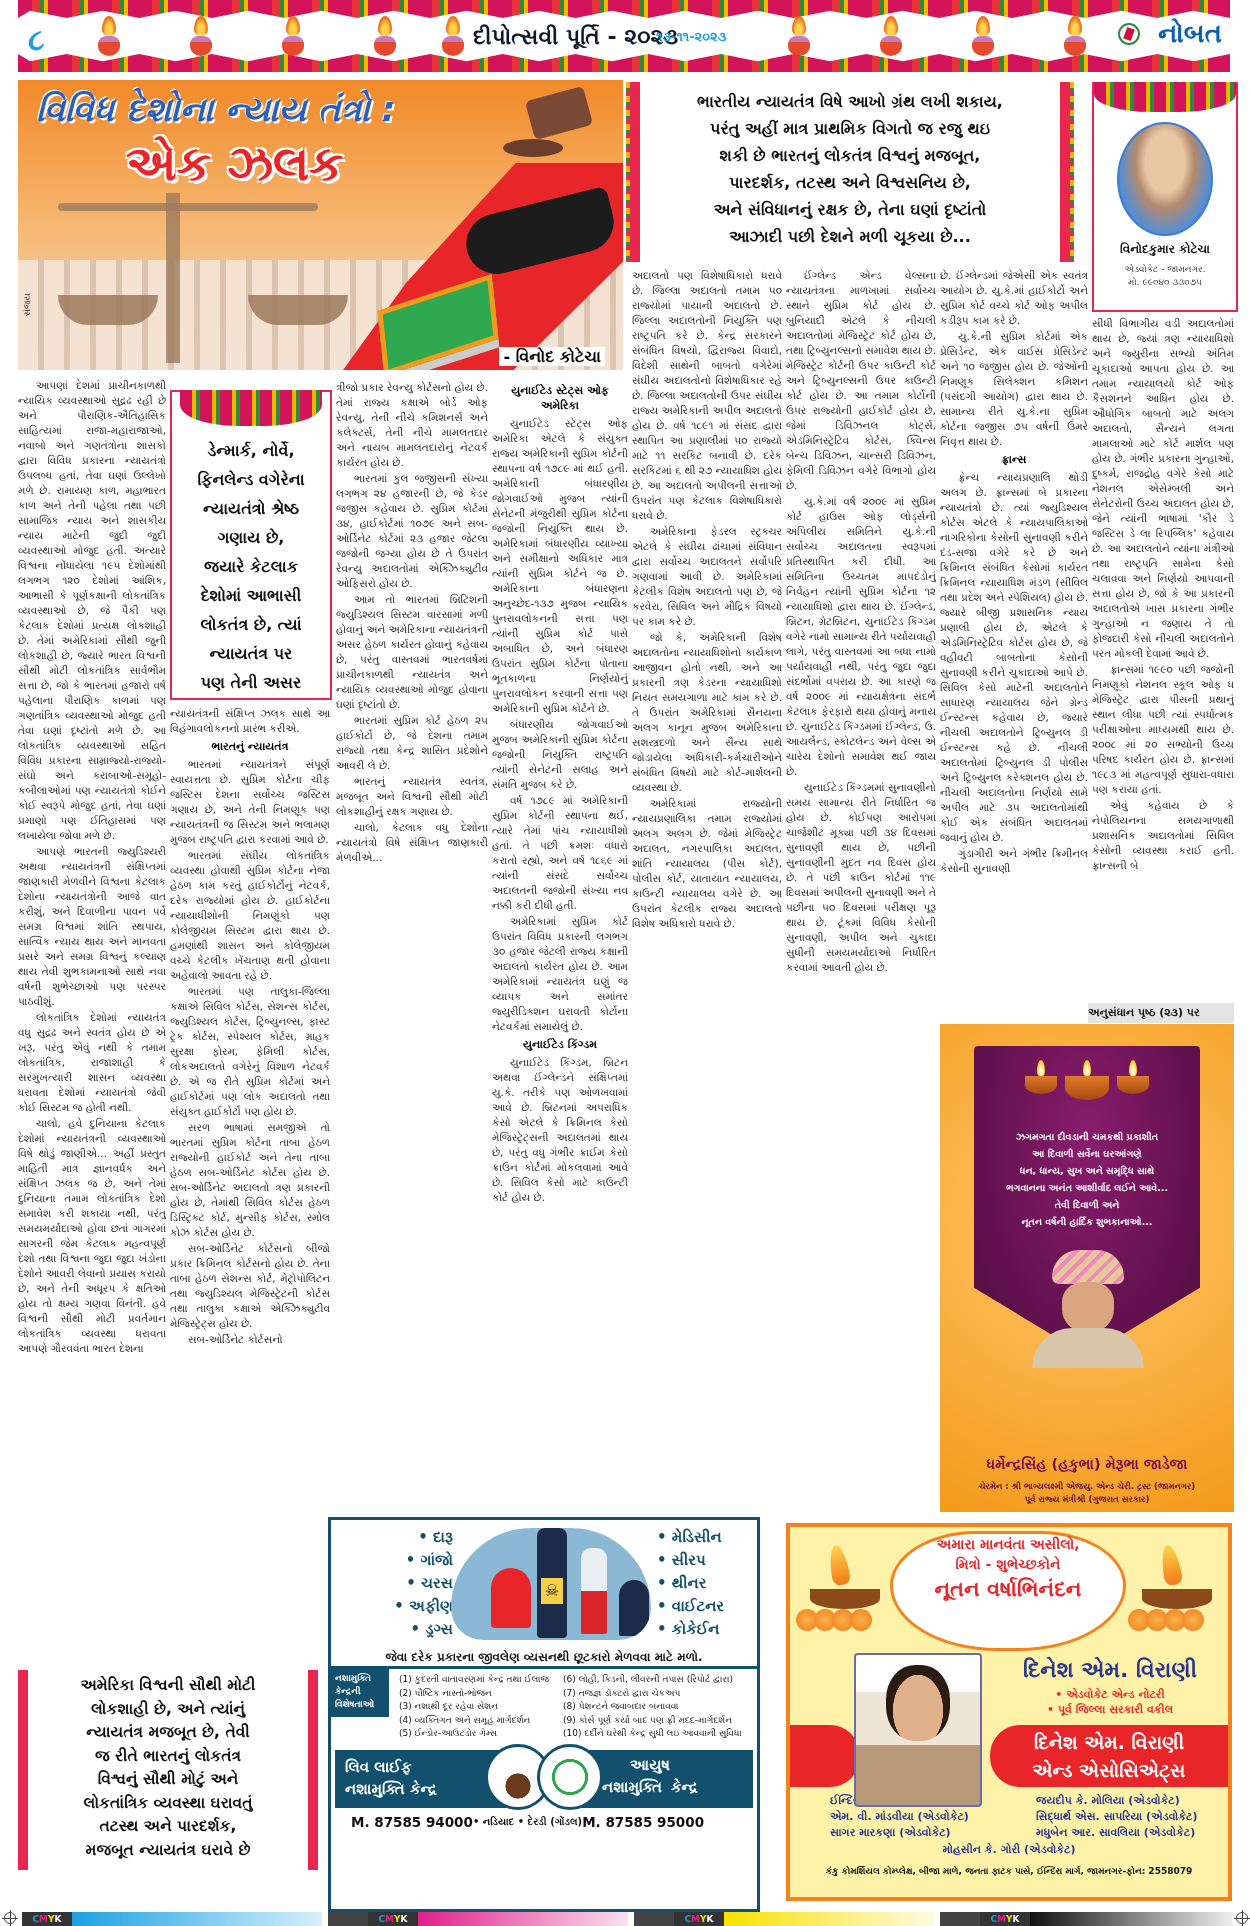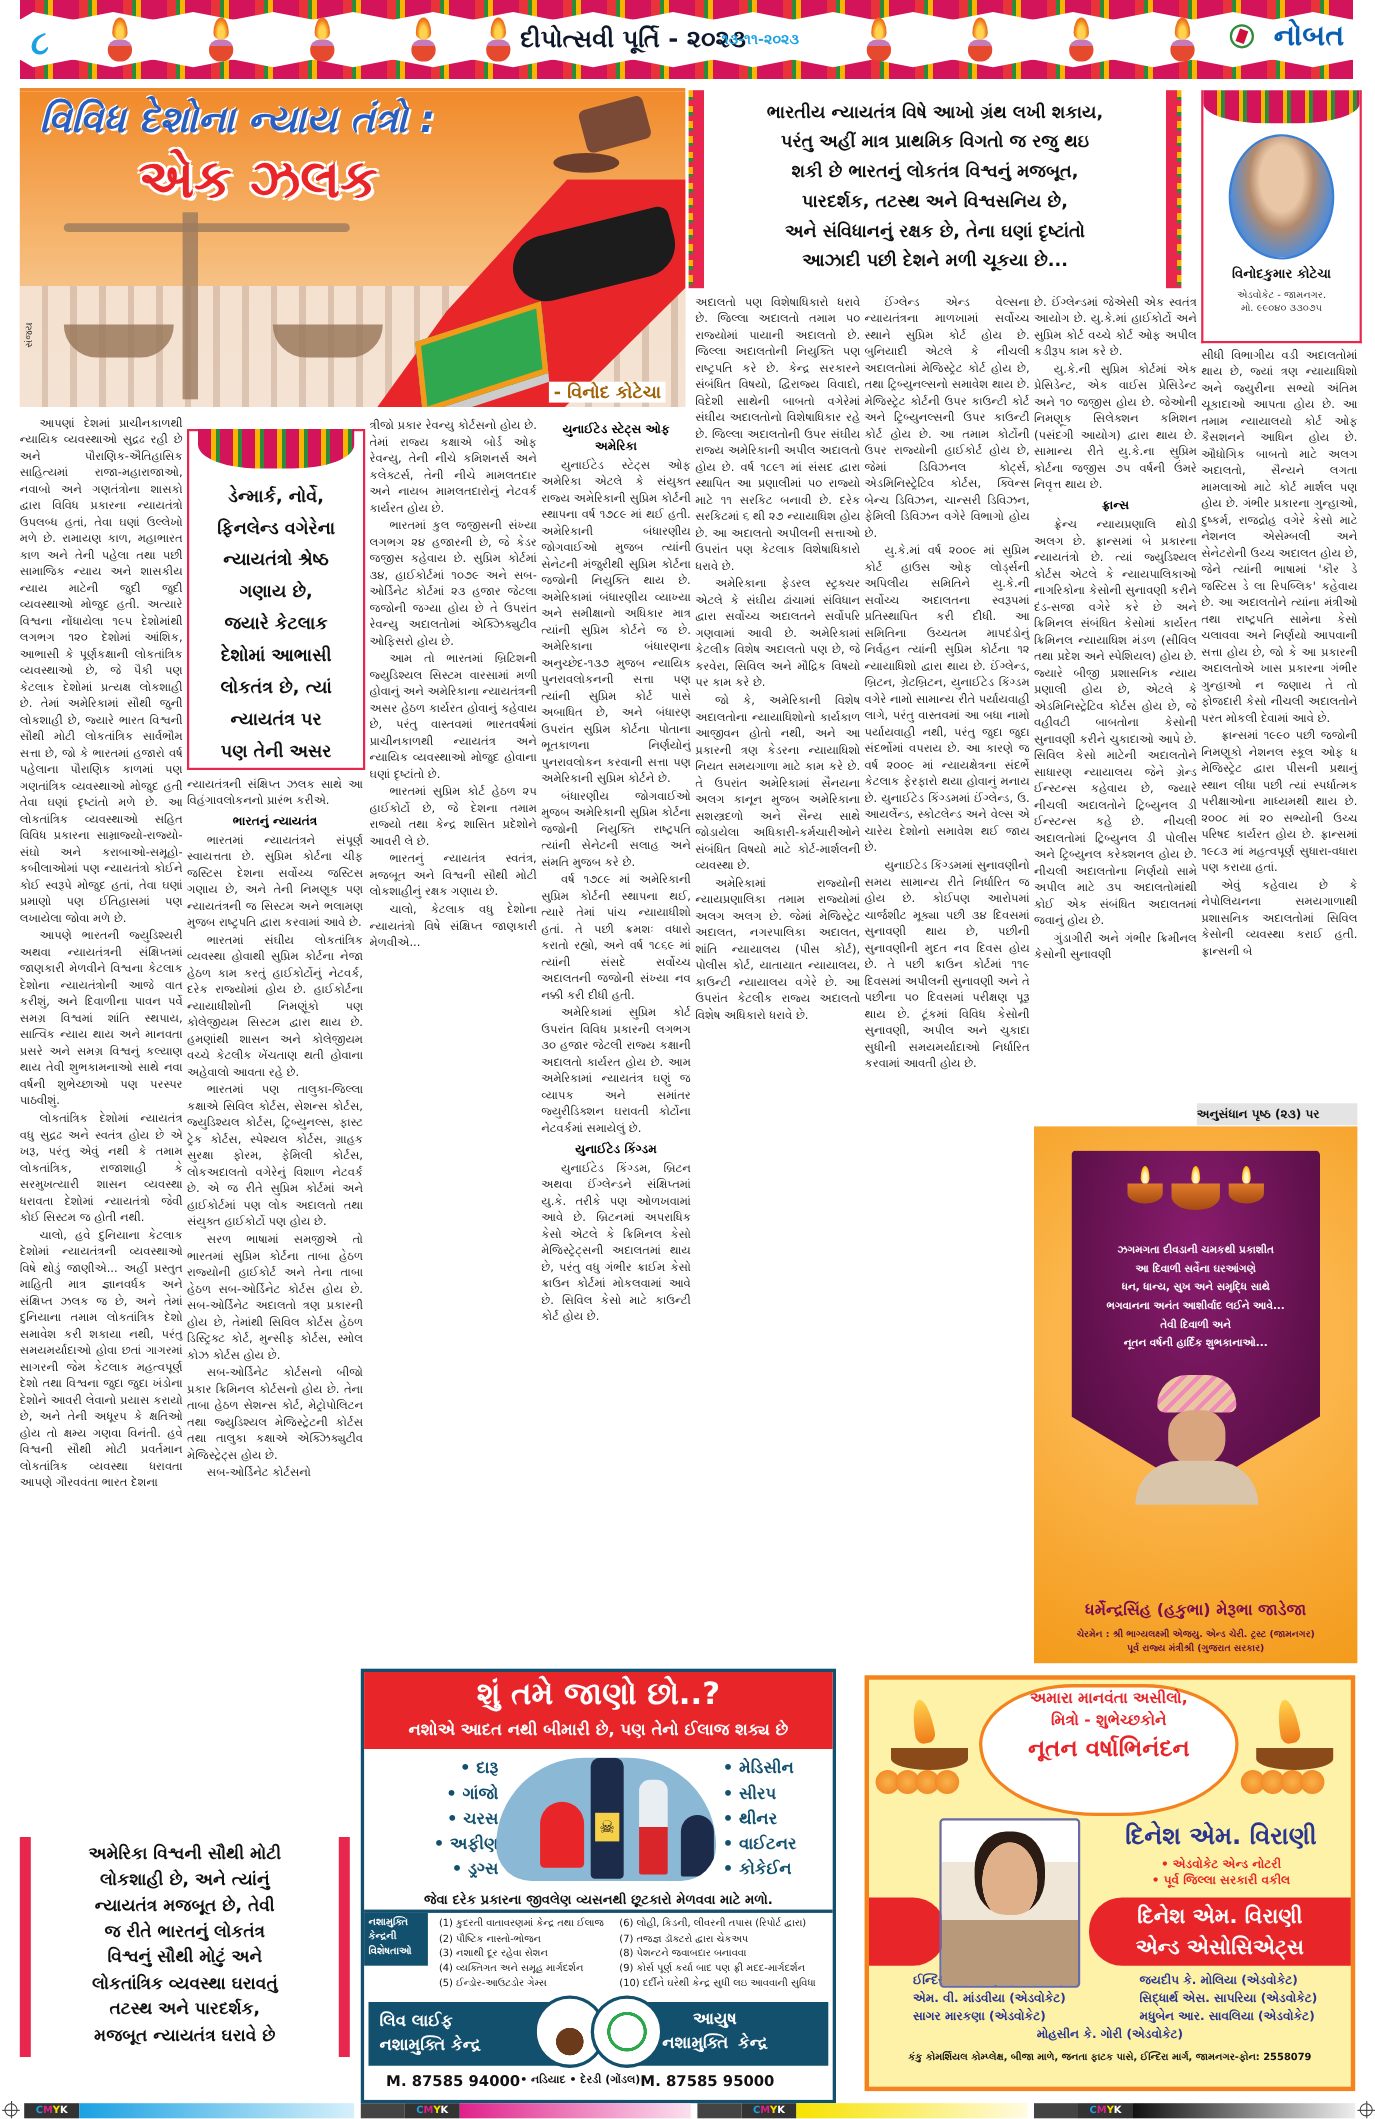--- a/index.html
+++ b/index.html
@@ -28,21 +28,21 @@
   .hero-sub { position: absolute; left: 108px; top: 52px; font-size: 48px; font-weight: bold; color: #e8262a; text-shadow: 3px 3px 0 #fff, -2px -2px 0 #fff, 2px -2px 0 #fff, -2px 2px 0 #fff; }
   .scales-pole { position: absolute; left: 148px; top: 110px; width: 14px; height: 170px; background: #9b7a5e; opacity: .8; }
   .scales-beam { position: absolute; left: 40px; top: 120px; width: 260px; height: 8px; background: #9b7a5e; opacity: .8; border-radius: 4px; }
   .scale-pan { position: absolute; top: 212px; width: 100px; height: 30px; background: #9b7a5e; opacity: .85; border-radius: 0 0 50px 50px; }
   .building { position: absolute; left: 0; bottom: 0; width: 100%; height: 110px; background: repeating-linear-gradient(90deg, #f4e4d6 0 20px, #d9c2b1 20px 26px); opacity: .9; }
   .red-slash { position: absolute; right: 10px; top: 80px; width: 230px; height: 240px; background: #e8262a; transform: skewX(-28deg); clip-path: polygon(30% 0,100% 0,100% 40%,70% 100%,0 100%,10% 50%); }
   .hand { position: absolute; right: 8px; top: 120px; width: 150px; height: 60px; background: #1c1c1c; border-radius: 30px 10px 30px 30px; transform: rotate(-14deg); }
   .book { position: absolute; left: 360px; top: 210px; width: 120px; height: 64px; background: #2fa84f; border: 5px solid #f39a1a; transform: rotate(-18deg) skewX(-12deg); box-shadow: 0 8px 0 #ccc; }
   .gavel { position: absolute; right: 34px; top: 10px; width: 60px; height: 40px; background: #7b4a36; border-radius: 6px; transform: rotate(-15deg); }
   .gavel-base { position: absolute; right: 60px; top: 56px; width: 60px; height: 18px; background: #6a3d2d; border-radius: 50%; }
-  .hero-author { position: absolute; right: 18px; bottom: 4px; font-size: 16px; font-weight: bold; color: #a16207; background: #fff; padding: 0 4px; }
+  .hero-author { position: absolute; right: 18px; bottom: 4px; font-size: 16px; font-weight: bold; color: #000000; background: #fff; padding: 0 4px; }
   .artist-sign { position: absolute; left: 4px; top: 210px; font-size: 9px; color: #333; writing-mode: vertical-rl; transform: rotate(180deg); }
 
   
   .headline-box { position: absolute; left: 630px; top: 82px; width: 440px; height: 180px; background: #fff; border-left: 10px solid #e8264e; border-right: 10px solid #e8264e; padding: 6px 10px; text-align: center; }
   .headline-box::before, .headline-box::after { content: ""; position: absolute; top: 0; width: 4px; height: 100%; background: repeating-linear-gradient(#f7b500 0 6px, #2e8b3a 6px 9px, #e8264e 9px 14px); }
   .headline-box::before { left: -14px; }
   .headline-box::after { right: -14px; }
   .headline-box p { font-size: 16px; font-weight: bold; line-height: 27px; color: #111; }
 
   
@@ -344,24 +344,20 @@
       <div class="vest"></div>
   </div>
   <div class="politician-name">ધર્મેન્દ્રસિંહ (હકુભા) મેરૂભા જાડેજા</div>
   <div class="politician-role">
     <div>ચેરમેન : શ્રી ભાગ્યલક્ષ્મી એજયુ. એન્ડ ચેરી. ટ્રસ્ટ (જામનગર)</div>
     <div>પૂર્વ રાજ્ય મંત્રીશ્રી (ગુજરાત સરકાર)</div>
   </div>
 </section>
 
 <section class="rehab-ad">
-  <div class="rehab-top">
-    <div class="t1">શું તમે જાણો છો..?</div>
-    <div class="t2">નશોએ આદત નથી બીમારી છે, પણ તેનો ઈલાજ શક્ય છે</div>
-  </div>
   <div class="rehab-mid">
     <div class="drug-list left">
       <div>• દારૂ</div>
       <div>• ગાંજો</div>
       <div>• ચરસ</div>
       <div>• અફીણ</div>
       <div>• ડ્રગ્સ</div>
     </div>
     <div class="rehab-illus">
       <div class="man1"></div>

